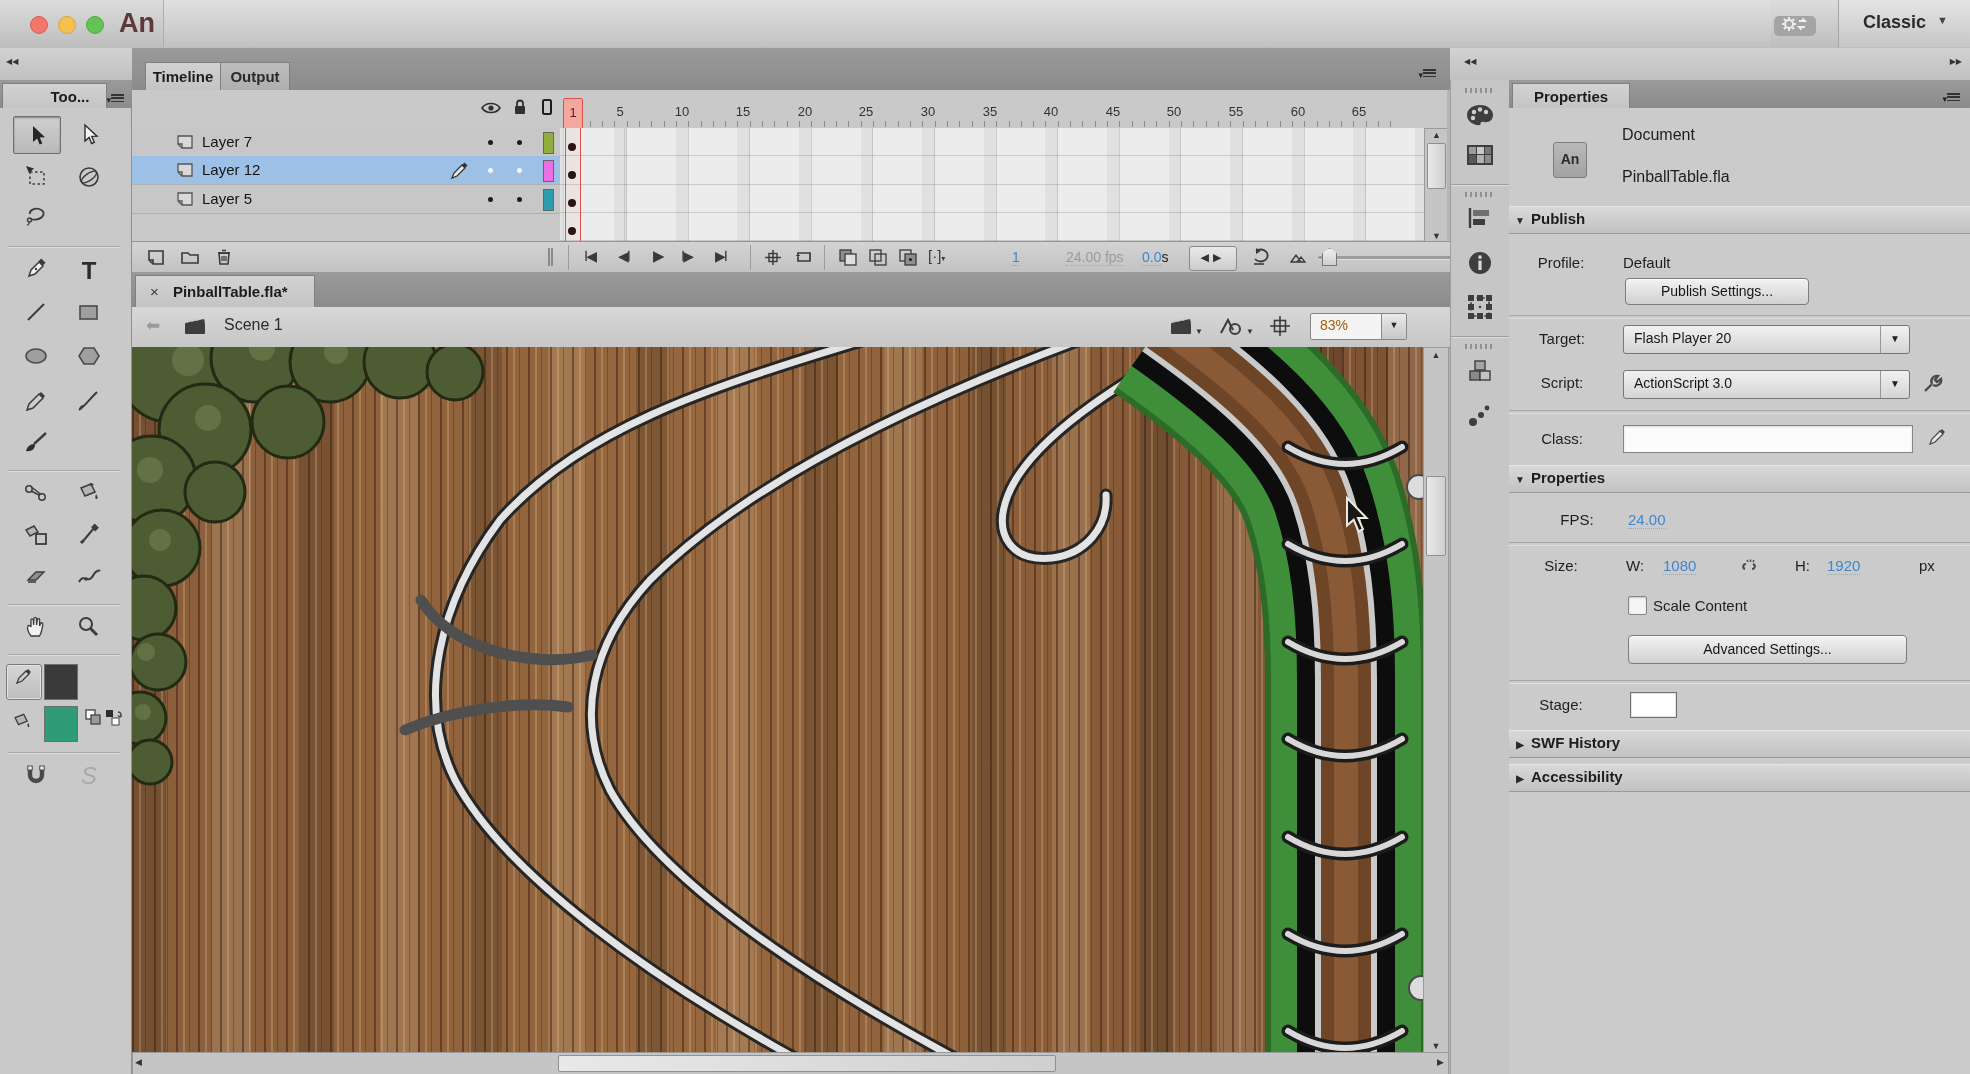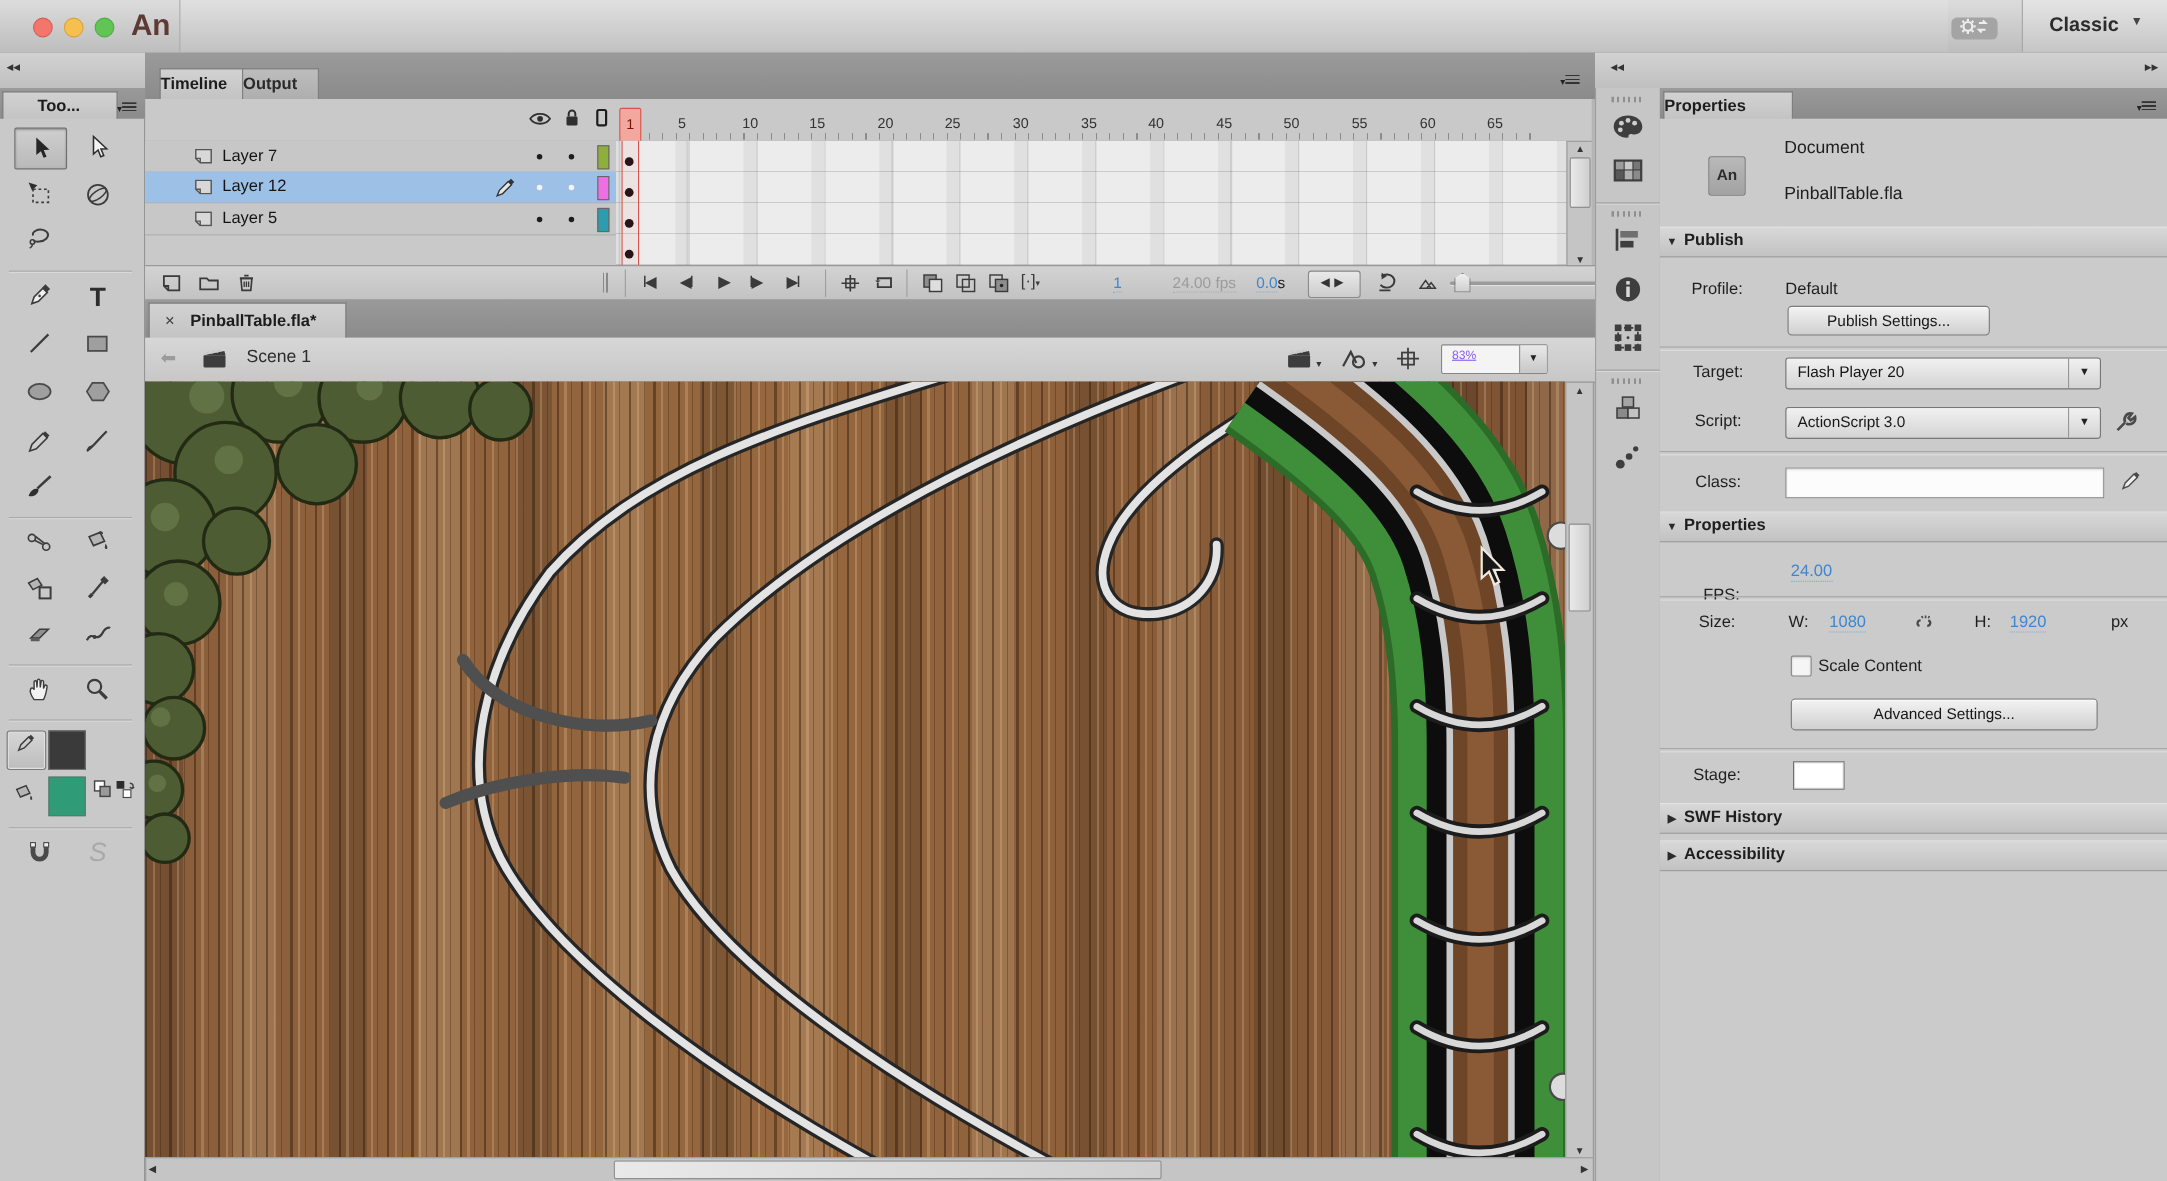--- a/index.html
+++ b/index.html
@@ -6,21 +6,21 @@
     font-family:"Liberation Sans",sans-serif;background:#b4b4b4;-webkit-font-smoothing:antialiased;}
   .abs{position:absolute;}
   .nosel{user-select:none;}
   
   .titlebar{left:0;top:0;width:1970px;height:48px;background:linear-gradient(#dcdcdc,#bdbdbd);border-bottom:1px solid #8e8e8e;}
   .tl-light{width:16px;height:16px;border-radius:50%;top:16px;}
   .logo-an{font-size:27px;font-weight:bold;color:#5d3a34;}
   .strip{background:linear-gradient(#d2d2d2,#c0c0c0);}
   .tabstrip{background:linear-gradient(#9a9a9a,#8b8b8b);}
   .tab{background:linear-gradient(#d2d2d2,#c3c3c3);border:1px solid #7f7f7f;border-bottom:none;
-    font-size:15px;font-weight:bold;color:#1c1c1c;}
+    font-size:15px;font-weight:bold;color:#1c1c1c;text-align:center;}
   .tab.inactive{background:linear-gradient(#bdbdbd,#aeaeae);color:#2a2a2a;}
   .panelbody{background:#c9c9c9;}
   .btn{background:linear-gradient(#f3f3f3,#d0d0d0);border:1px solid #7d7d7d;border-radius:4px;
     font-size:14px;color:#161616;text-align:center;box-shadow:0 1px 0 rgba(255,255,255,.6) inset;}
   .dd{background:linear-gradient(#f1f1f1,#d4d4d4);border:1px solid #777;border-radius:3px;font-size:14px;color:#161616;}
   .dd .lbl{position:absolute;left:10px;top:0;line-height:25px;}
   .dd .arr{position:absolute;right:0;top:0;width:28px;height:100%;border-left:1px solid #979797;
     text-align:center;font-size:10px;color:#222;}
   .hot{color:#3e87cf;border-bottom:1px dotted #7aaede;}
   .hotgray{color:#9b9b9b;border-bottom:1px dotted #aaa;}
@@ -467,21 +467,21 @@
       <path d="M3 17 L10 4 L15 14" fill="none" stroke="#3d3d3d" stroke-width="2"></path>
       <circle cx="17" cy="13" r="5" fill="none" stroke="#3d3d3d" stroke-width="2"></circle>
     </svg>
   <span class="abs" style="left:1114px;top:20px;font-size:8px;color:#333;">▼</span>
   <svg class="abs" style="left:1138px;top:9px;" width="20" height="20" viewBox="0 0 20 20">
       <line x1="10" y1="0" x2="10" y2="20" stroke="#3d3d3d" stroke-width="1.6"></line>
       <line x1="0" y1="10" x2="20" y2="10" stroke="#3d3d3d" stroke-width="1.6"></line>
       <rect x="4.5" y="4.5" width="11" height="11" fill="none" stroke="#3d3d3d" stroke-width="1.6"></rect>
     </svg>
   <div class="abs" style="left:1178px;top:6px;width:95px;height:25px;background:#f4f4f4;border:1px solid #868686;border-radius:2px;">
-    <span class="abs" style="left:9px;top:3px;font-size:11px;color:#8b5cf6;text-decoration:underline;">83%</span>
+    <span class="abs" style="left:9px;top:3px;font-size:14px;color:#a16207;">83%</span>
     <div class="abs" style="right:0;top:0;width:24px;height:100%;background:linear-gradient(#e9e9e9,#c7c7c7);border-left:1px solid #8a8a8a;text-align:center;font-size:9px;line-height:23px;color:#222;">▼</div>
   </div>
 </div>
 
 <div class="abs" style="left:132px;top:347px;width:1291px;height:705px;overflow:hidden;
   background-color:#8a5e3b;
   background-image:
     repeating-linear-gradient(90deg, rgba(46,24,10,.45) 0 2px, rgba(0,0,0,0) 2px 7px, rgba(255,224,178,.22) 7px 9px, rgba(0,0,0,0) 9px 13px, rgba(46,24,10,.3) 13px 14px, rgba(0,0,0,0) 14px 22px),
     repeating-linear-gradient(90deg, rgba(0,0,0,.16) 0 34px, rgba(0,0,0,0) 34px 80px, rgba(255,236,200,.14) 80px 118px, rgba(0,0,0,0) 118px 168px),
     linear-gradient(90deg,#8a5e3b,#97683f 45%,#7d5233);">
@@ -672,21 +672,21 @@
     </svg>
   <div class="abs sepline" style="left:0;top:302px;width:461px;"></div>
   <span class="abs plabel" style="left:0px;top:322px;width:106px;">Class:</span>
   <div class="abs" style="left:114px;top:317px;width:288px;height:26px;background:#fcfcfc;border:1px solid #858585;box-shadow:0 1px 2px rgba(0,0,0,.15) inset;"><span style="font-size:14px;"></span></div>
   <svg class="abs" style="left:418px;top:319px;" width="20" height="20" viewBox="0 0 20 20">
       <path d="M3 17 L5 12 L13 4 L16 7 L8 15 Z" fill="#ededed" stroke="#4a4a4a" stroke-width="1.3"></path>
       <path d="M13 4 L16 7 L18 5 L15 2 Z" fill="#4a4a4a"></path>
     </svg>
 
   <div class="abs sec" style="left:0;top:357px;width:461px;height:26px;"><span class="tri">▼</span><span>Properties</span></div>
-  <span class="abs plabel" style="left:4px;top:403px;width:104px;margin-top:21px;">FPS:</span>
+  <span class="abs plabel" style="left:16px;top:403px;width:104px;">FPS:</span>
   <span class="abs hot" style="left:119px;top:403px;font-size:15px;">24.00</span>
   <div class="abs sepline" style="left:0;top:434px;width:461px;"></div>
   <span class="abs plabel" style="left:0px;top:449px;width:104px;">Size:</span>
   <span class="abs" style="left:117px;top:449px;font-size:15px;color:#1e1e1e;">W:</span>
   <span class="abs hot" style="left:154px;top:449px;font-size:15px;">1080</span>
   <svg class="abs" style="left:229px;top:448px;" width="22" height="20" viewBox="0 0 22 20">
       <path d="M8 8 C5 8 4 12 7 13 M14 13 C17 13 18 9 15 8" fill="none" stroke="#4a4a4a" stroke-width="2"></path>
       <path d="M9 4 L10 6 M12.5 3.5 L12.5 6 M16 4 L15 6" stroke="#4a4a4a" stroke-width="1.5"></path>
     </svg>
   <span class="abs" style="left:286px;top:449px;font-size:15px;color:#1e1e1e;">H:</span>

